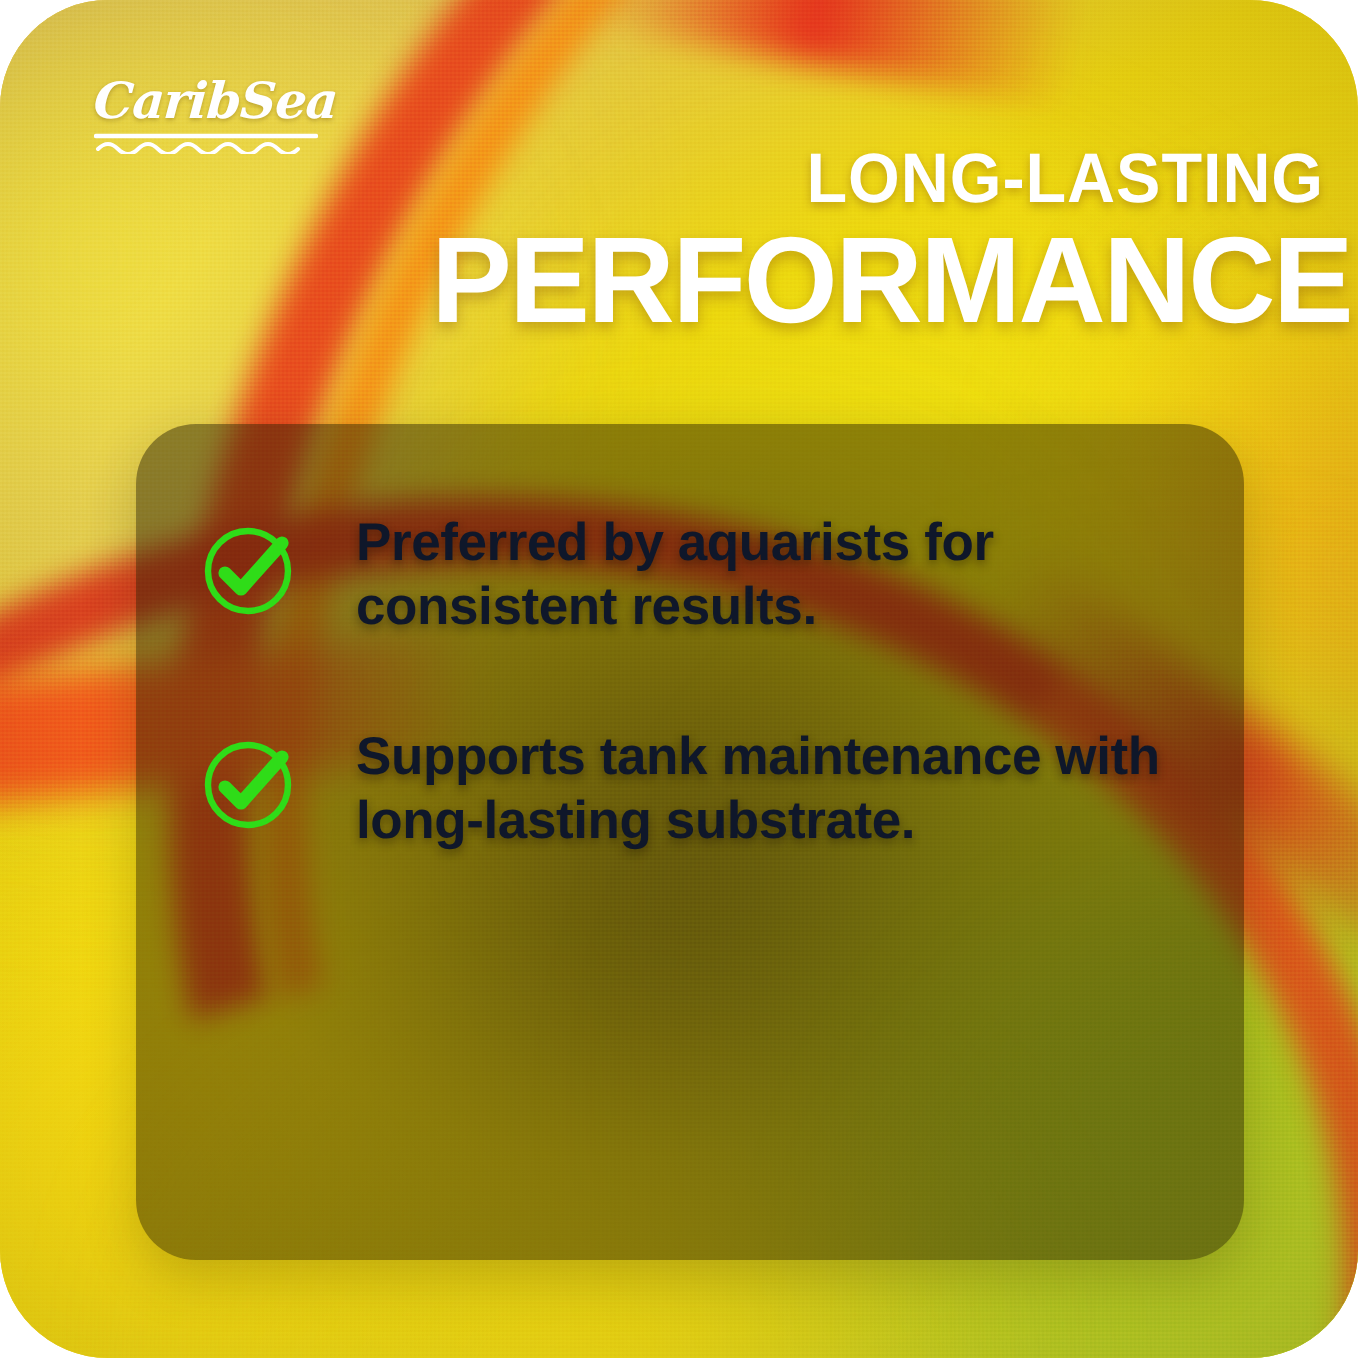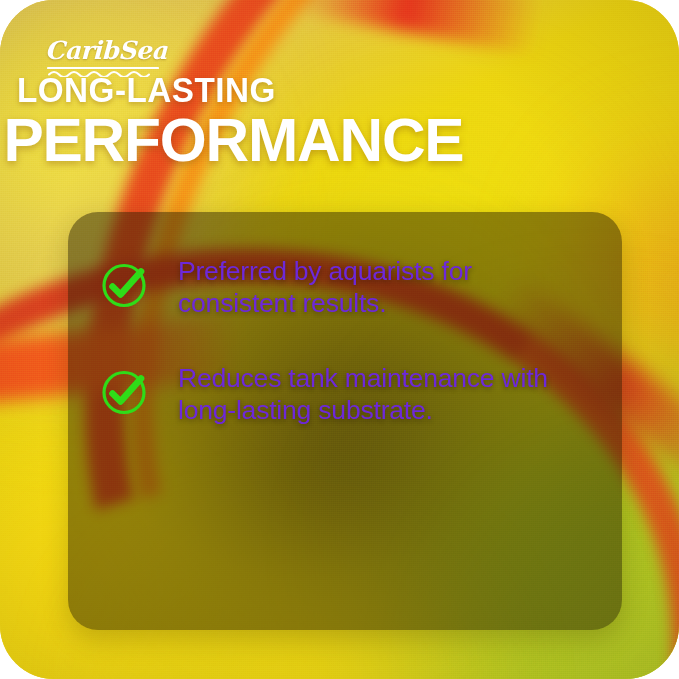--- a/index.html
+++ b/index.html
@@ -152,21 +152,21 @@
     text-shadow: 0 1px 2px rgba(110,80,10,.35);
     white-space: nowrap;
   }
   #logo .wave { display: block; margin-top: 2px; }
 
   
   #headline {
     position: absolute;
     left: 0; right: 0;
     top: 72px;
-    text-align: left;
+    text-align: right;
     z-index: 5;
     color: #ffffff;
   }
   #headline .line1 {
     font-family: "Liberation Sans Narrow", "Liberation Sans", sans-serif;
     font-weight: 700;
     font-size: 35px;
     letter-spacing: .5px;
     line-height: 1;
     transform: scaleX(.95);
@@ -208,23 +208,23 @@
   }
   .bullet:last-child { margin-bottom: 0; }
 
   .check-icon {
     flex: 0 0 auto;
     width: 48px; height: 48px;
     margin-right: 30px;
     margin-top: 6px;
   }
   .bullet-text {
-    color: #6d28d9;
+    color: #0f172a;
     font-family: "Liberation Sans Narrow", "Liberation Sans", sans-serif;
-    font-weight: 400;
+    font-weight: 700;
     font-size: 26.5px;
     line-height: 1.22;
     letter-spacing: -.2px;
     text-shadow: 0 2px 5px rgba(30,20,0,.45);
     max-width: 410px;
   }
 </style>
 </head>
 <body>
 
@@ -274,18 +274,18 @@
         <path d="M12.5 25.5 L20.5 33.5 L41 10.5" fill="none" stroke="#2FDC18" stroke-width="6.6" stroke-linecap="round" stroke-linejoin="round"></path>
       </svg>
       <div class="bullet-text">Preferred by aquarists for consistent results.</div>
     </div>
 
     <div class="bullet">
       <svg class="check-icon" viewBox="0 0 48 48">
         <circle cx="24" cy="24.5" r="20" fill="none" stroke="#2FDC18" stroke-width="3.2"></circle>
         <path d="M12.5 25.5 L20.5 33.5 L41 10.5" fill="none" stroke="#2FDC18" stroke-width="6.6" stroke-linecap="round" stroke-linejoin="round"></path>
       </svg>
-      <div class="bullet-text">Reduces tank maintenance with long-lasting substrate.</div>
+      <div class="bullet-text">Supports tank maintenance with long-lasting substrate.</div>
     </div>
 
 
   </div>
 </div>
 
 </body></html>

